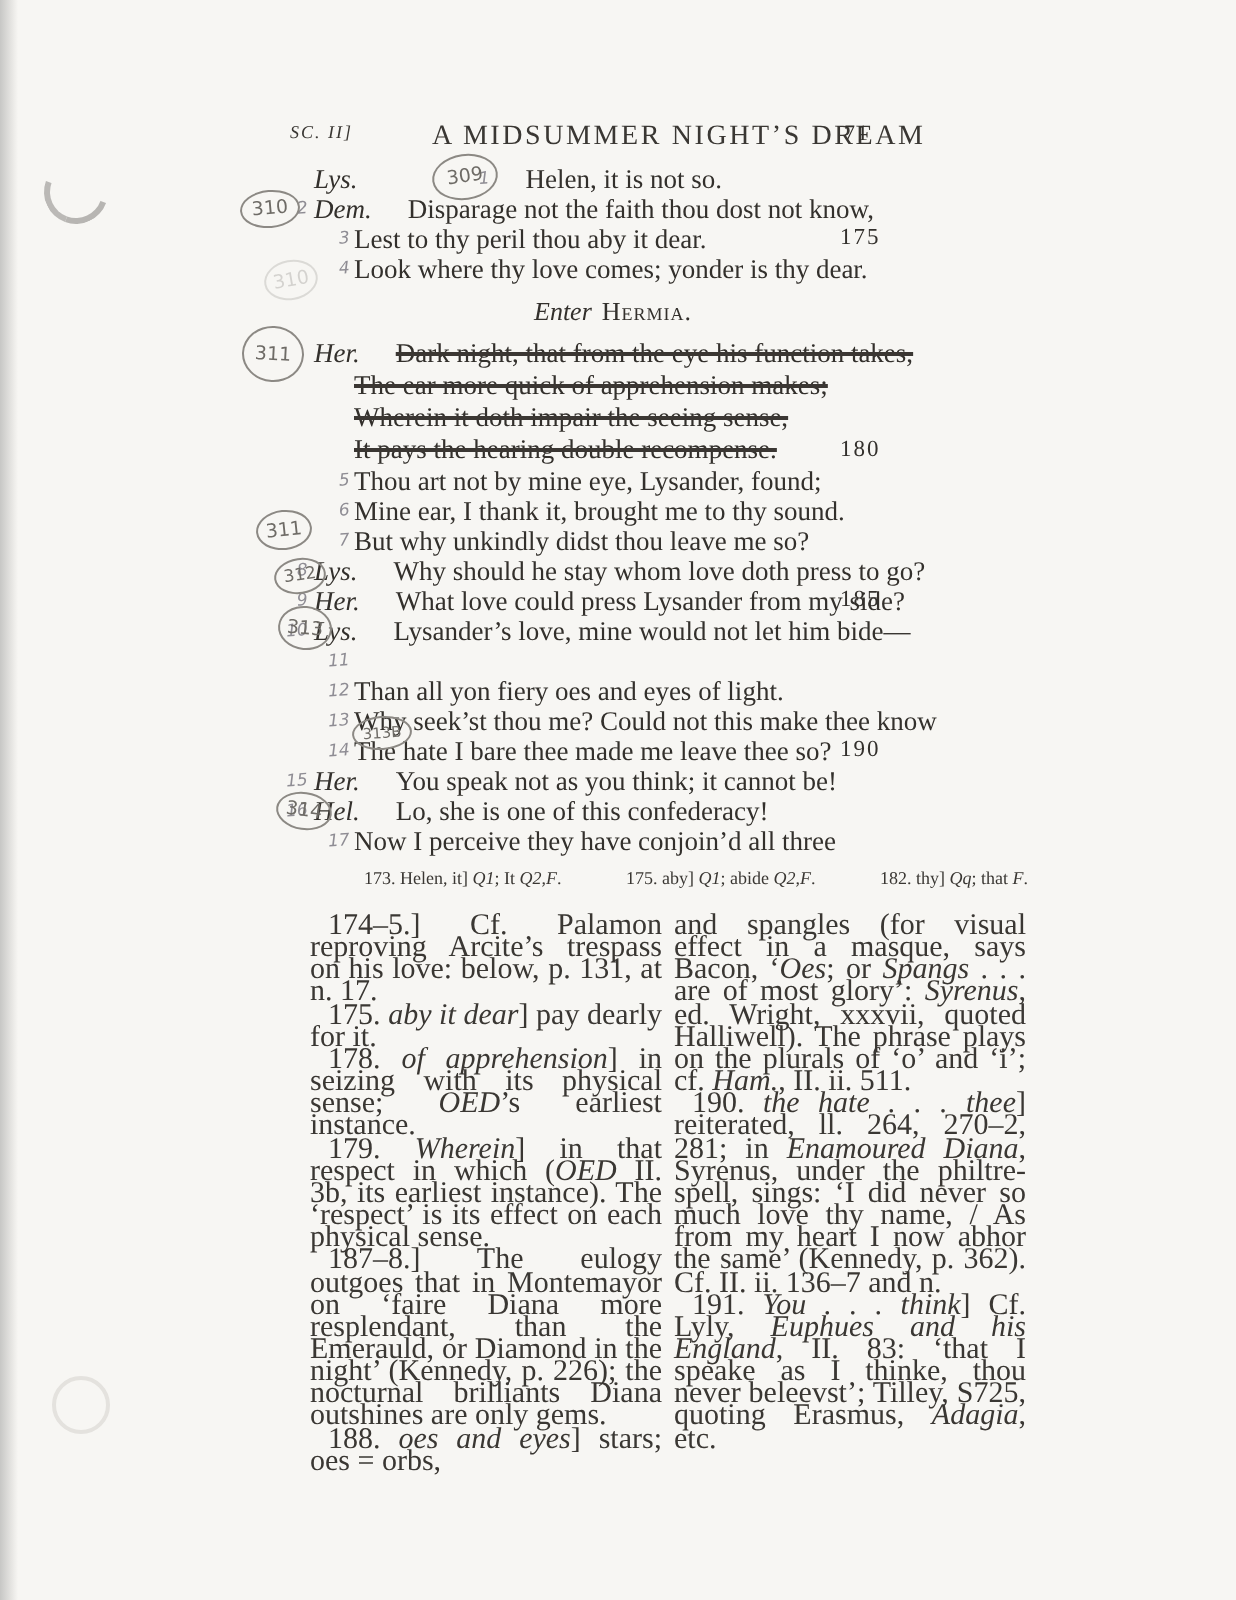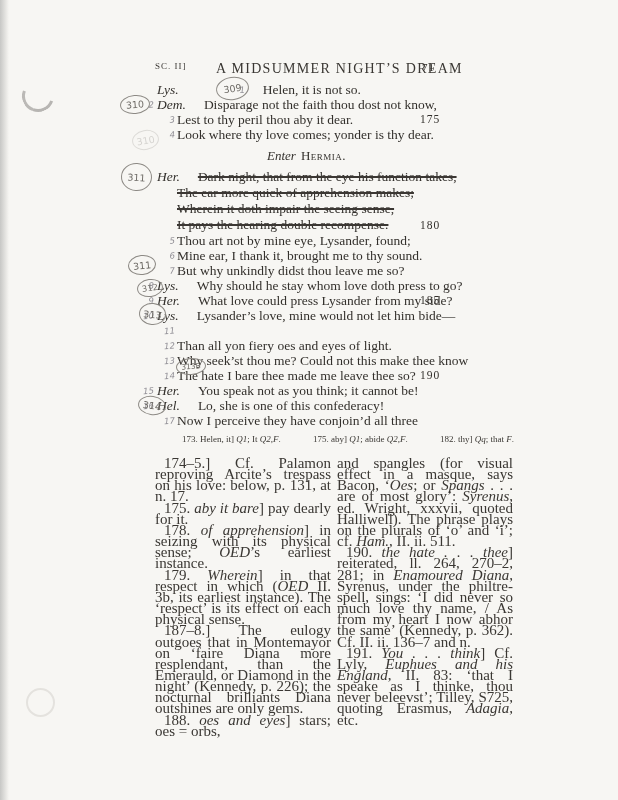--- a/index.html
+++ b/index.html
@@ -18,21 +18,21 @@
     border:3px solid;border-radius:50%;
     border-color:transparent transparent #b7b5b2 #bbb9b6;
     transform:rotate(-25deg);
   }
   .hole-bottom{
     position:absolute;left:26px;top:688px;width:25px;height:25px;
     border:2px solid #e4e2de;border-radius:50%;
   }
   
   .hdr{position:absolute;left:0;top:61px;width:618px;height:14px;}
-  .hdr .scene{position:absolute;left:155px;font-size:9px;letter-spacing:1px;color:#3a3733;}
+  .hdr .scene{position:absolute;left:145px;font-size:9px;letter-spacing:1px;color:#3a3733;font-style:italic;}
   .hdr .title{position:absolute;left:216px;width:162px;text-align:center;font-size:14px;letter-spacing:1.3px;color:#3a3733;white-space:nowrap;}
   .hdr .pageno{position:absolute;left:422px;font-size:11px;letter-spacing:1px;}
   
   .verse{position:absolute;left:155px;top:82px;width:360px;}
   .vrow{position:relative;height:15px;line-height:15px;font-size:13.5px;padding-left:22px;white-space:nowrap;}
   .vrow.sp{padding-left:2px;}
   .vrow.tall{height:16px;line-height:16px;}
   .vrow.gap{margin-top:6px;}
   .speaker{font-style:italic;margin-right:18px;}
   .hnum{
@@ -134,21 +134,21 @@
     </div>
 
   <div class="collation" id="collation">
       <span class="">173. Helen, it] <i>Q1</i>; It <i>Q2</i>,<i>F</i>.</span>
       <span class="">175. aby] <i>Q1</i>; abide <i>Q2</i>,<i>F</i>.</span>
       <span class="">182. thy] <i>Qq</i>; that <i>F</i>.</span>
     </div>
 
   <div class="fncol left" id="fn-left">
       <p>174–5.] Cf. Palamon reproving Arcite’s trespass on his love: below, p. 131, at n. 17.</p>
-      <p>175. <i>aby it bare</i>] pay dearly for it.</p>
+      <p>175. <i>aby it dear</i>] pay dearly for it.</p>
       <p>178. <i>of apprehension</i>] in seizing with its physical sense; <i>OED</i>’s earliest instance.</p>
       <p>179. <i>Wherein</i>] in that respect in which (<i>OED</i> II. 3b, its earliest instance). The ‘respect’ is its effect on each physical sense.</p>
       <p>187–8.] The eulogy outgoes that in Montemayor on ‘faire Diana more resplendant, than the Emerauld, or Diamond in the night’ (Kennedy, p. 226); the nocturnal brilliants Diana outshines are only gems.</p>
       <p>188. <i>oes and eyes</i>] stars; oes = orbs,</p>
     </div>
   <div class="fncol right" id="fn-right">
       <p class="cont">and spangles (for visual effect in a masque, says Bacon, ‘<i>Oes</i>; or <i>Spangs</i> . . . are of most glory’: <i>Syrenus</i>, ed. Wright, xxxvii, quoted Halliwell). The phrase plays on the plurals of ‘o’ and ‘i’; cf. <i>Ham.</i>, II. ii. 511.</p>
       <p>190. <i>the hate . . . thee</i>] reiterated, ll. 264, 270–2, 281; in <i>Enamoured Diana</i>, Syrenus, under the philtre-spell, sings: ‘I did never so much love thy name, / As from my heart I now abhor the same’ (Kennedy, p. 362). Cf. II. ii. 136–7 and n.</p>
       <p>191. <i>You . . . think</i>] Cf. Lyly, <i>Euphues and his England</i>, II. 83: ‘that I speake as I thinke, thou never beleevst’; Tilley, S725, quoting Erasmus, <i>Adagia</i>, etc.</p>
     </div>

